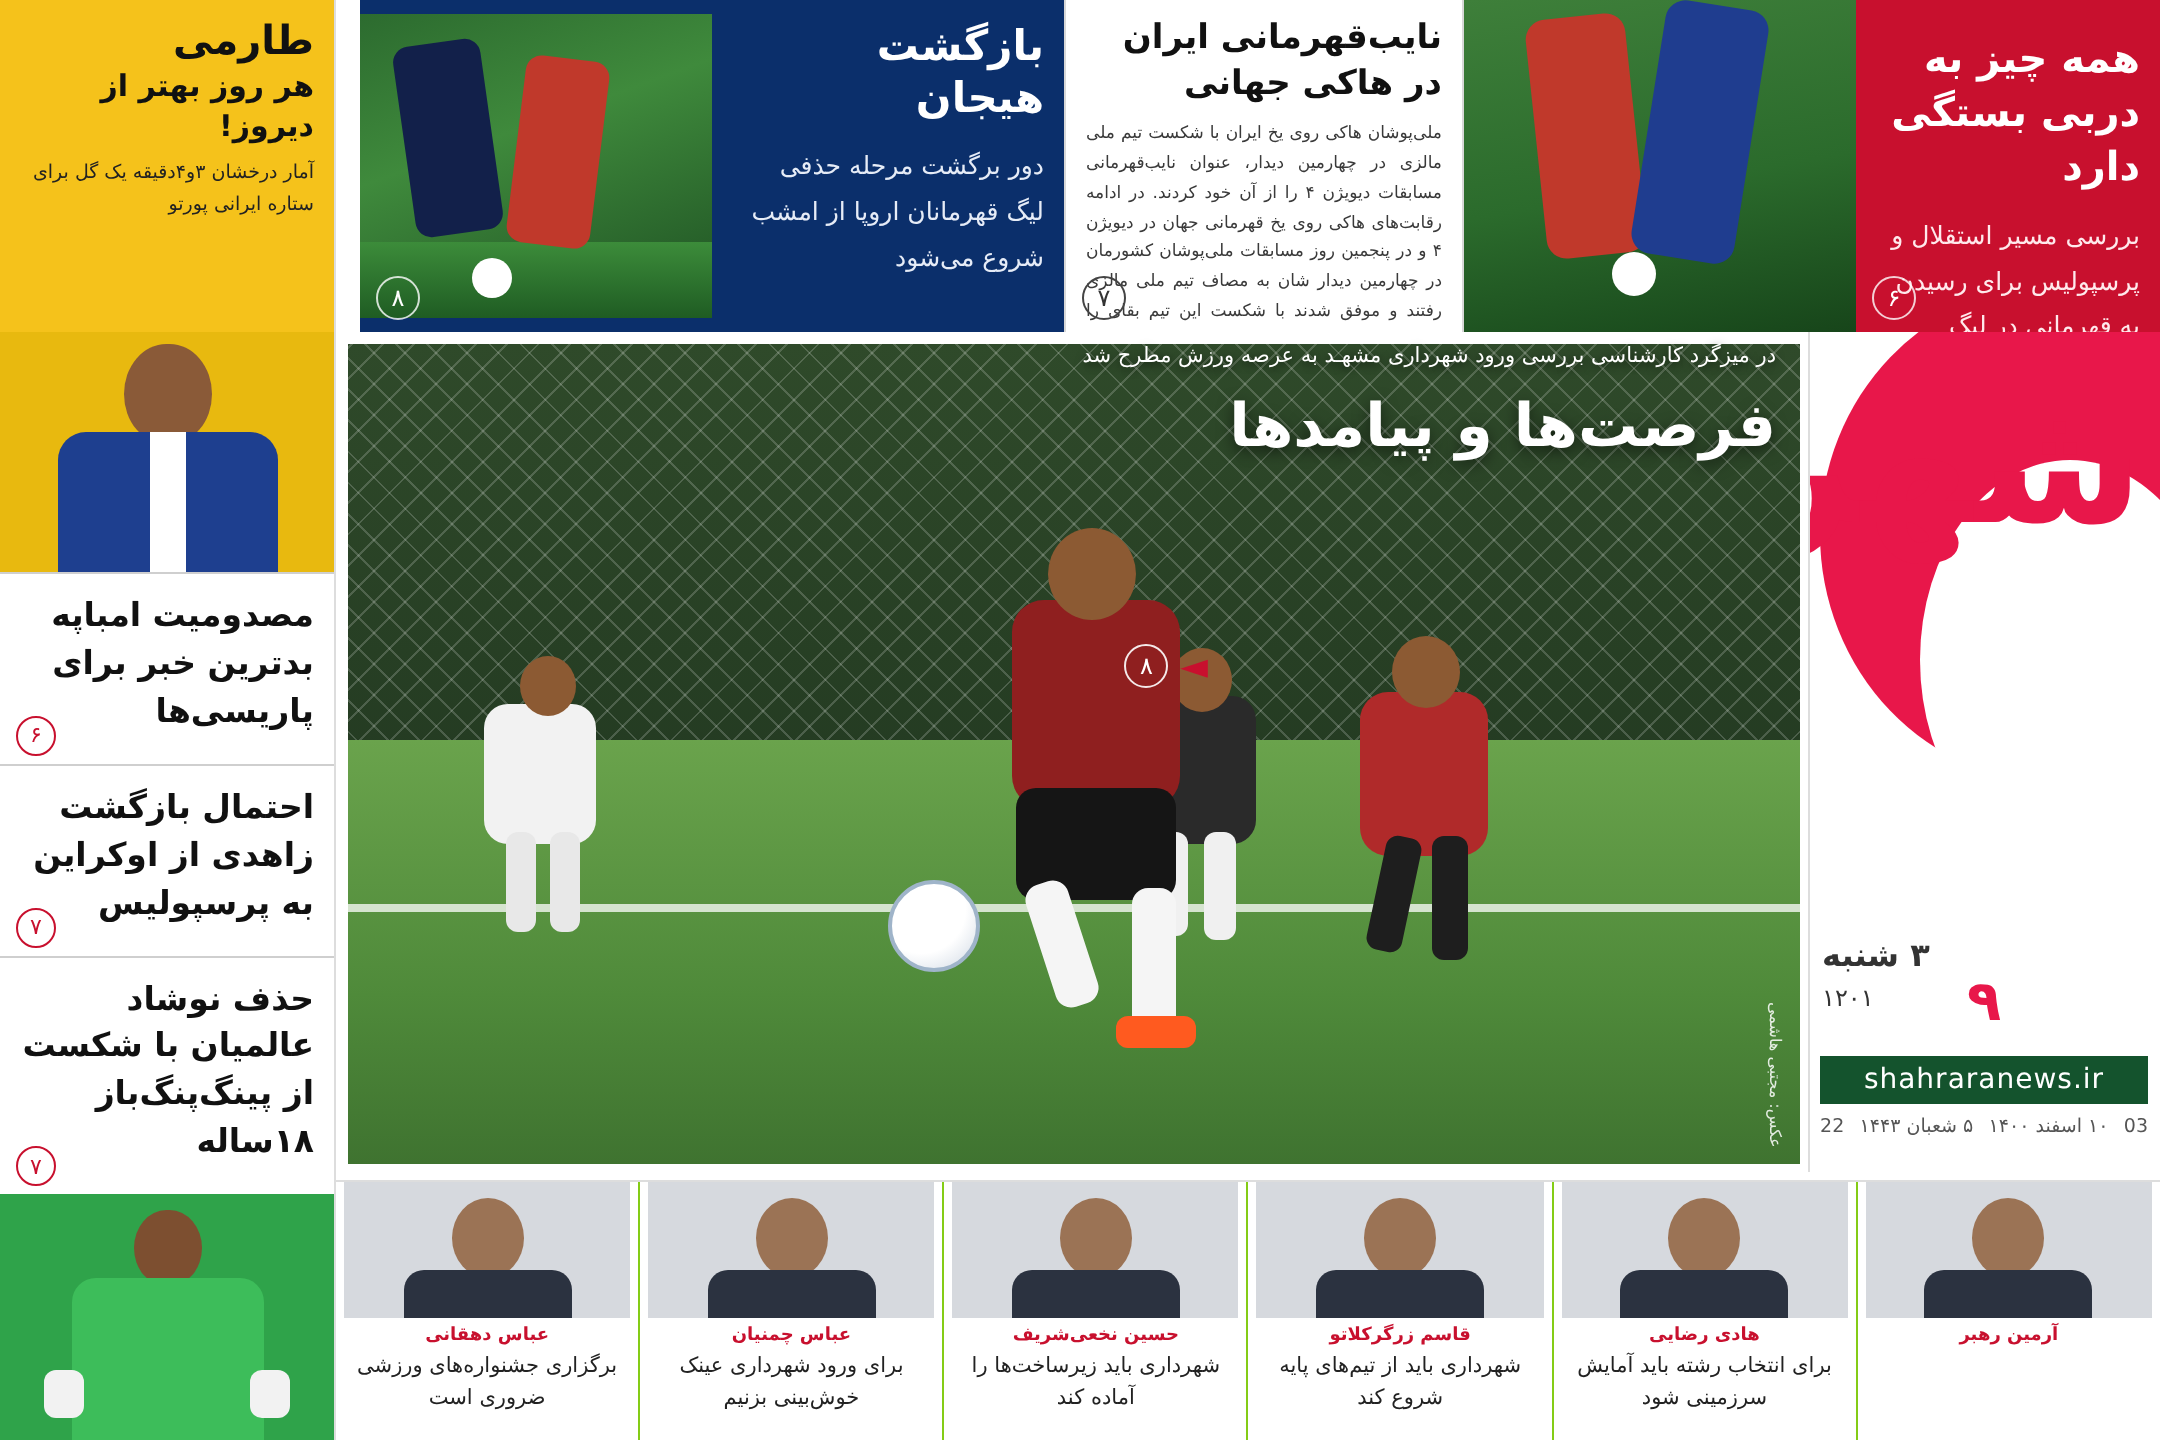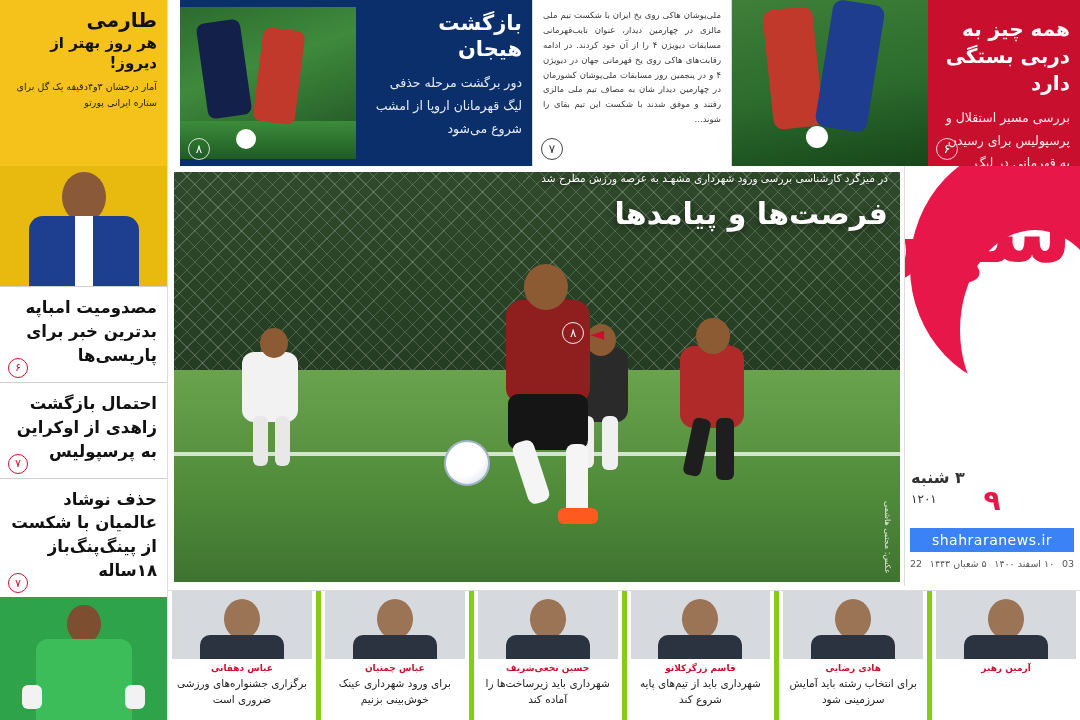--- a/index.html
+++ b/index.html
@@ -211,21 +211,21 @@
     line-height: .95; letter-spacing: -2px;
     direction: rtl;
   }
   .mast-sub {
     position: absolute; top: 318px; right: 0; width: 176px;
     text-align: center;
     font-size: 28px; font-weight: bold; color: #e8174a;
   }
   .mast-site {
     position: absolute; top: 362px; right: 6px; width: 164px; height: 24px;
-    background: #3b82f6; color: #fff;
+    background: #14532d; color: #fff;
     display: flex; align-items: center; justify-content: center;
     font-size: 14px; letter-spacing: .5px;
     font-family: "DejaVu Sans", "Liberation Sans", sans-serif;
   }
   .mast-date {
     position: absolute; top: 300px; left: 6px;
     text-align: left; color: #333; font-size: 12px; line-height: 1.5;
   }
   .mast-date b { font-size: 16px; }
   .mast-meta {
@@ -323,21 +323,21 @@
   }
 
   
   .faces {
     position: absolute; bottom: 0; right: 0; left: 0; height: 130px;
     display: flex; flex-direction: row; background: #fff;
     border-top: 1px solid #ddd;
   }
   .face {
     flex: 1; position: relative; padding: 0 4px;
-    border-left: 5px solid #84cc16;
+    border-left: 1px solid #84cc16;
     text-align: center;
   }
   .face:last-child { border-left: none; }
   .face .ph {
     width: 100%; height: 68px; overflow: hidden; position: relative;
     background: #d6d9de;
   }
   .face .ph .hd {
     position:absolute; left: 50%; transform: translateX(-50%); top: 8px;
     width: 36px; height: 40px; border-radius: 18px/20px; background: #9b7355;
@@ -368,20 +368,21 @@
         <div class="circ">۶</div>
       </div>
       <div class="photo">
         <div class="p1"></div>
           <div class="p2"></div>
           <div class="ball"></div>
       </div>
     </div>
 
     <div class="ts-cell ts-white">
+      <div class="headline">نایب‌قهرمانی ایران در هاکی جهانی</div>
       <div class="body">ملی‌پوشان هاکی روی یخ ایران با شکست تیم ملی مالزی در چهارمین دیدار، عنوان نایب‌قهرمانی مسابقات دیویژن ۴ را از آن خود کردند. در ادامه رقابت‌های هاکی روی یخ قهرمانی جهان در دیویژن ۴ و در پنجمین روز مسابقات ملی‌پوشان کشورمان در چهارمین دیدار شان به مصاف تیم ملی مالزی رفتند و موفق شدند با شکست این تیم بقای را شوند...</div>
       <div class="circ dark">۷</div>
     </div>
 
     <div class="ts-cell ts-navy">
       <div class="txt">
         <div class="headline">بازگشت هیجان</div>
         <div class="sub">دور برگشت مرحله حذفی لیگ قهرمانان اروپا از امشب شروع می‌شود</div>
       </div>
       <div class="photo">

